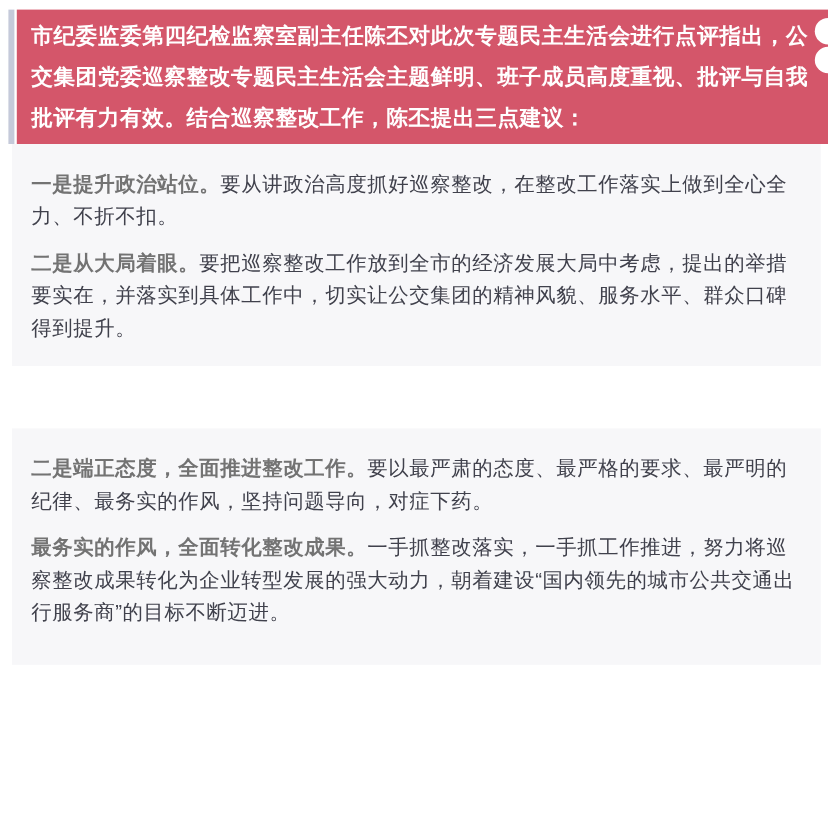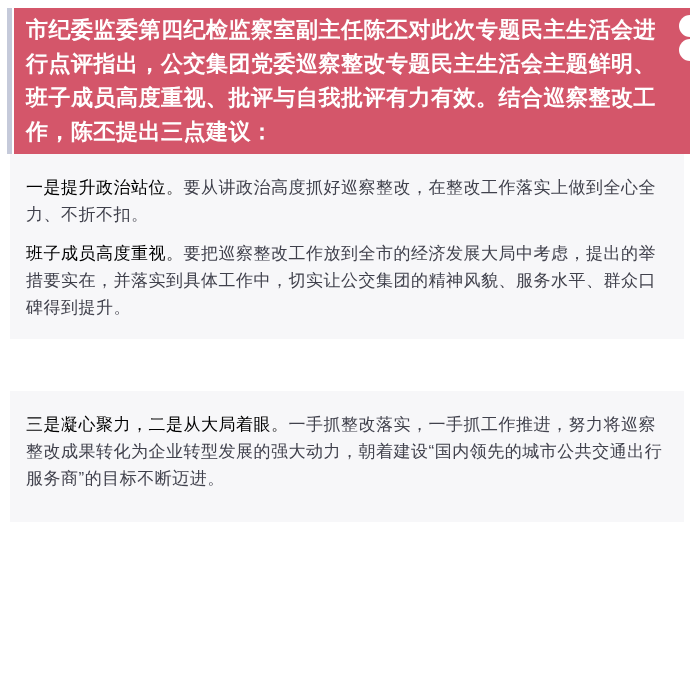--- a/index.html
+++ b/index.html
@@ -21,21 +21,21 @@
     background: #c5cada;
     margin-right: 2px;
     flex: 0 0 5px;
   }
   .banner {
     flex: 1;
     position: relative;
     background: #d4566a;
     color: #ffffff;
     font-weight: bold;
-    font-size: 22px;
+    font-size: 18px;
     line-height: 34px;
     padding: 5px 14px 5px 12px;
     letter-spacing: 0.5px;
     overflow: hidden;
   }
   .scallop {
     position: absolute;
     right: -11px;
     width: 22px; height: 22px;
     background: #ffffff;
@@ -53,22 +53,22 @@
   .content-2 { padding-bottom: 30px; }
   .para {
     font-size: 17px;
     line-height: 27px;
     color: #40414c;
     margin-top: 12px;
     letter-spacing: 0.5px;
   }
   .para:first-child { margin-top: 6px; }
   .lead {
-    color: #000000;
-    font-weight: normal;
+    color: #737373;
+    font-weight: bold;
   }
 </style>
 </head>
 <body>
 
 <div class="page">
 
   <div class="section section-1">
     <div class="banner-row">
       <div class="accent-bar"></div>
@@ -76,26 +76,29 @@
         <span>市纪委监委第四纪检监察室副主任陈丕对此次专题民主生活会进行点评指出，公交集团党委巡察整改专题民主生活会主题鲜明、班子成员高度重视、批评与自我批评有力有效。结合巡察整改工作，陈丕提出三点建议：</span>
         <div class="scallop scallop-top"></div>
         <div class="scallop scallop-bottom"></div>
       </div>
     </div>
     <div class="content">
       <p class="para">
         <span class="lead">一是提升政治站位。</span><span>要从讲政治高度抓好巡察整改，在整改工作落实上做到全心全力、不折不扣。</span>
       </p>
       <p class="para">
-        <span class="lead">班子成员高度重视。</span><span>要把巡察整改工作放到全市的经济发展大局中考虑，提出的举措要实在，并落实到具体工作中，切实让公交集团的精神风貌、服务水平、群众口碑得到提升。</span>
+        <span class="lead">二是从大局着眼。</span><span>要把巡察整改工作放到全市的经济发展大局中考虑，提出的举措要实在，并落实到具体工作中，切实让公交集团的精神风貌、服务水平、群众口碑得到提升。</span>
       </p>
     </div>
   </div>
 
   <div class="section section-2">
     <div class="content content-2">
       <p class="para">
-        <span class="lead">三是凝心聚力，二是从大局着眼。</span><span>一手抓整改落实，一手抓工作推进，努力将巡察整改成果转化为企业转型发展的强大动力，朝着建设“国内领先的城市公共交通出行服务商”的目标不断迈进。</span>
+        <span class="lead">二是端正态度，全面推进整改工作。</span><span>要以最严肃的态度、最严格的要求、最严明的纪律、最务实的作风，坚持问题导向，对症下药。</span>
+      </p>
+      <p class="para">
+        <span class="lead">最务实的作风，全面转化整改成果。</span><span>一手抓整改落实，一手抓工作推进，努力将巡察整改成果转化为企业转型发展的强大动力，朝着建设“国内领先的城市公共交通出行服务商”的目标不断迈进。</span>
       </p>
     </div>
   </div>
 
 </div>
 
 </body></html>

